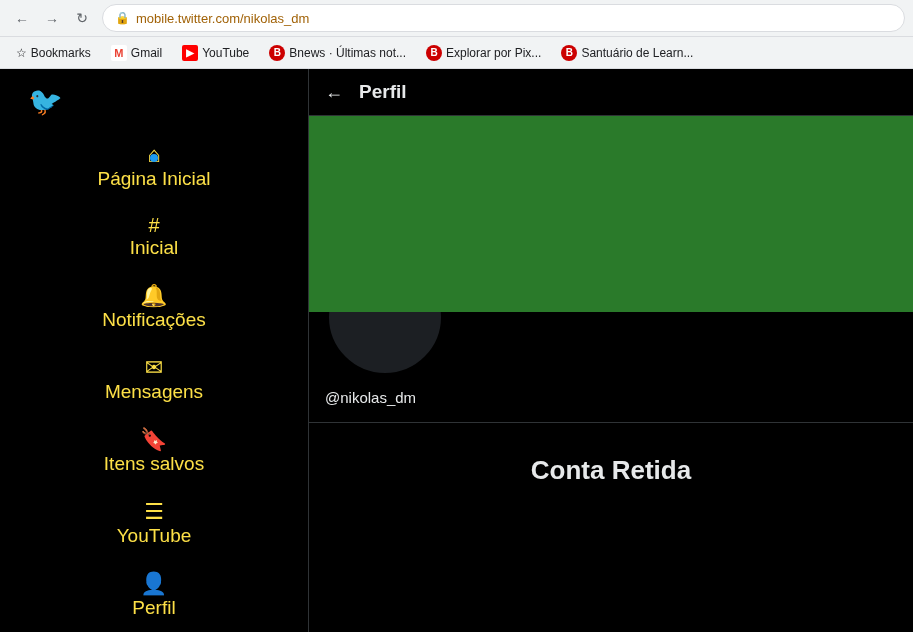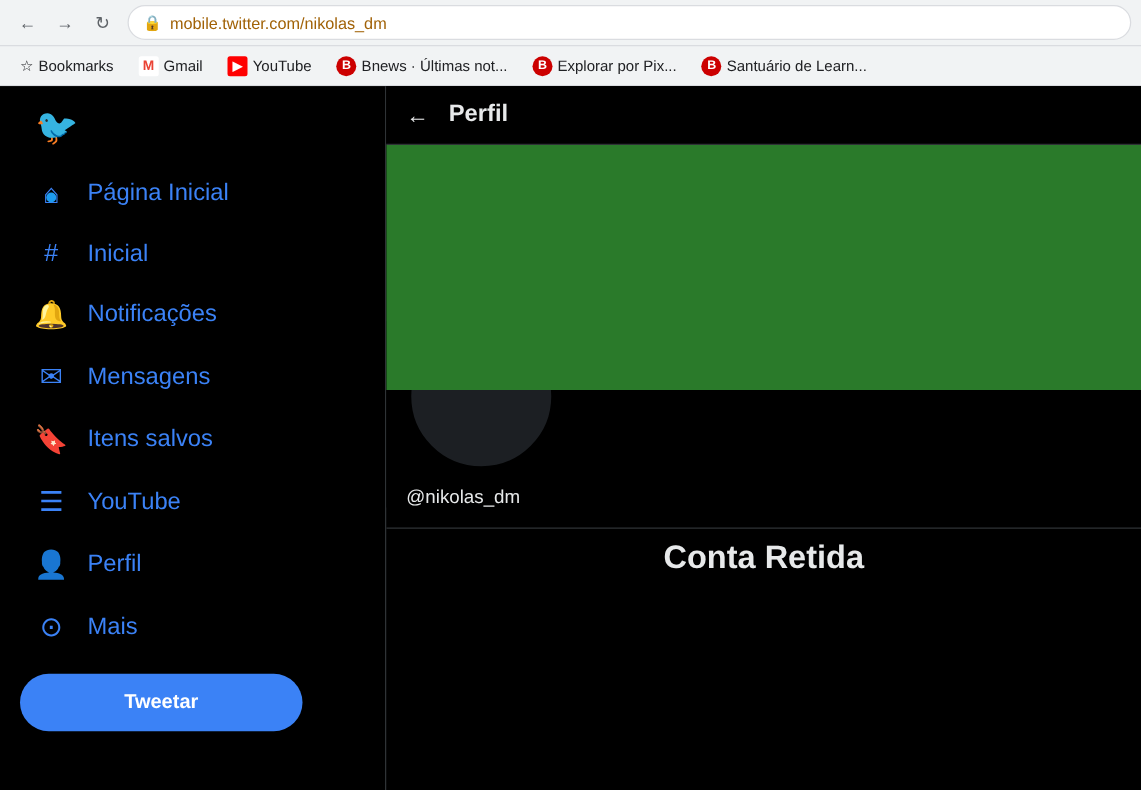--- a/index.html
+++ b/index.html
@@ -118,28 +118,28 @@
       padding: 8px 12px;
       margin-bottom: 4px;
     }
     .twitter-bird {
       color: #1d9bf0;
       font-size: 28px;
     }
     .nav-item {
       display: flex;
       align-items: center;
-      gap: 16px;
       padding: 12px 12px;
       border-radius: 30px;
       cursor: pointer;
-      color: #3b82f6;
+      color: #fde047;
       font-size: 19px;
       font-weight: 400;
       transition: background 0.1s;
+      flex-direction: column;
     }
     .nav-icon {
       font-size: 22px;
       width: 26px;
       display: flex;
       align-items: center;
       justify-content: center;
       flex-shrink: 0;
     }
     .nav-label {
@@ -214,21 +214,21 @@
     }
     .username {
       color: #e7e9ea;
       font-size: 15px;
       font-weight: 400;
       margin-bottom: 16px;
     }
 
     
     .withheld-section {
-      padding: 7px 16px;
+      padding: 32px 16px;
       text-align: center;
       border-top: 1px solid #2f3336;
     }
     .withheld-title {
       color: #e7e9ea;
       font-size: 26px;
       font-weight: 800;
       margin-bottom: 12px;
     }
     .withheld-text {

